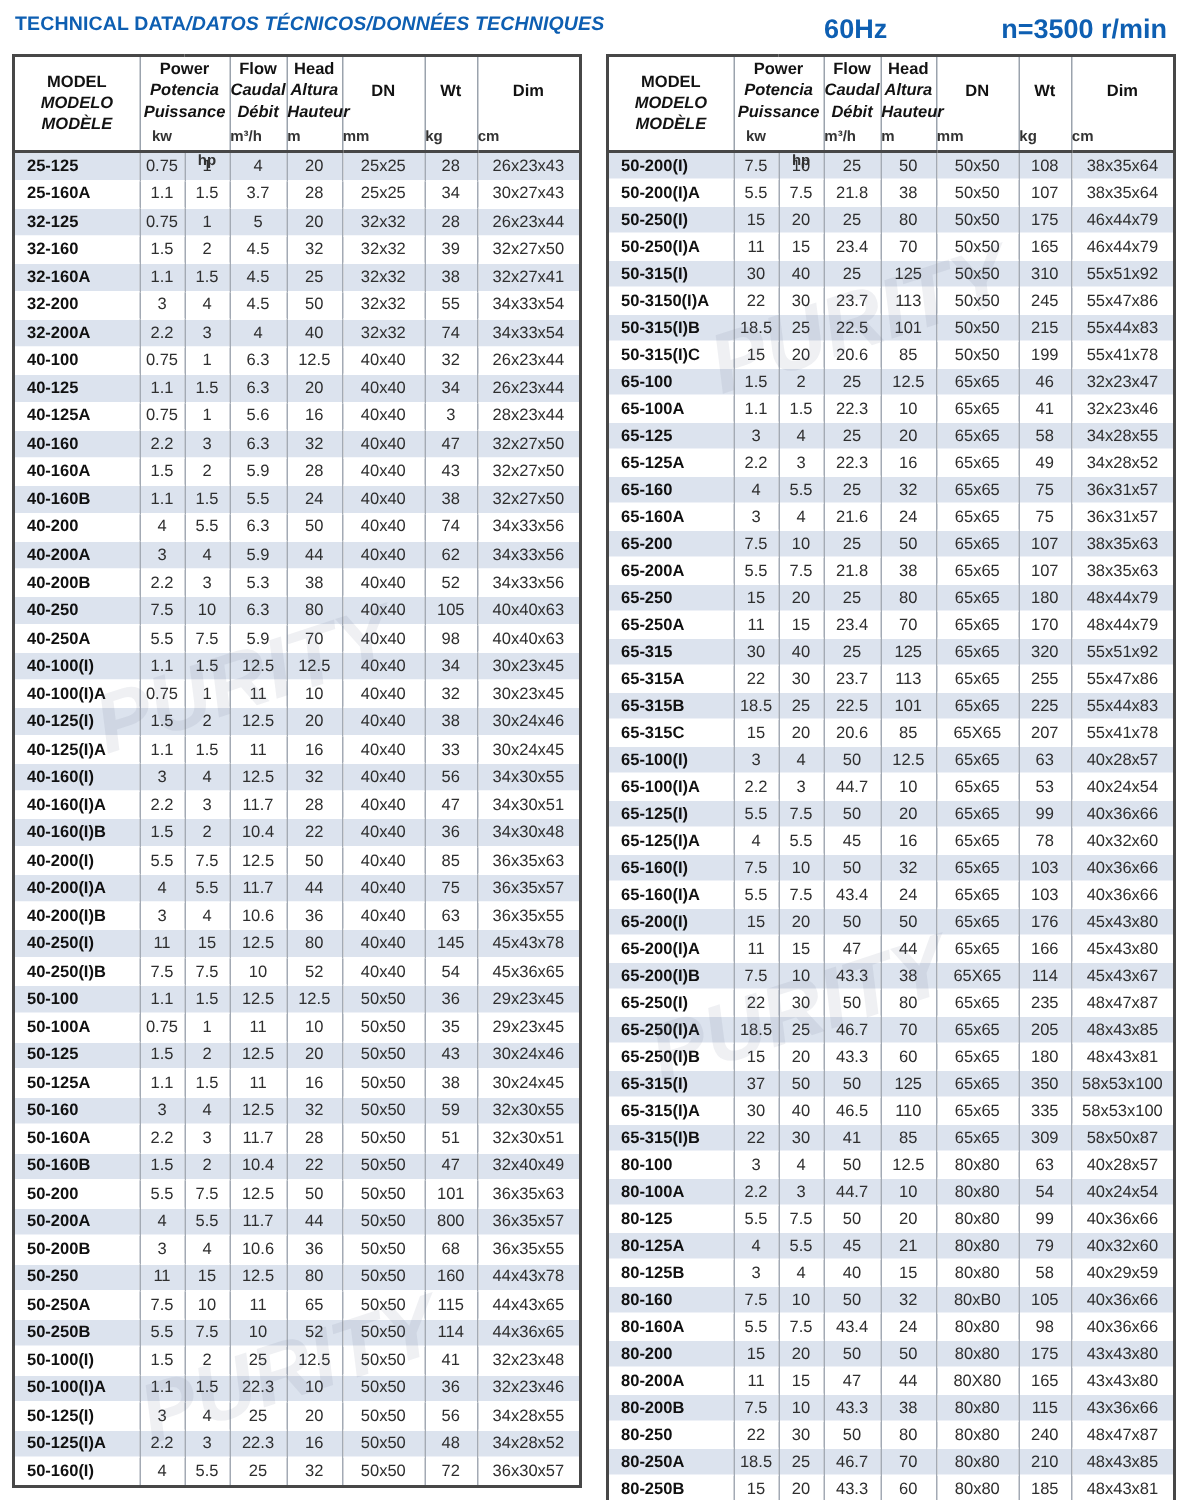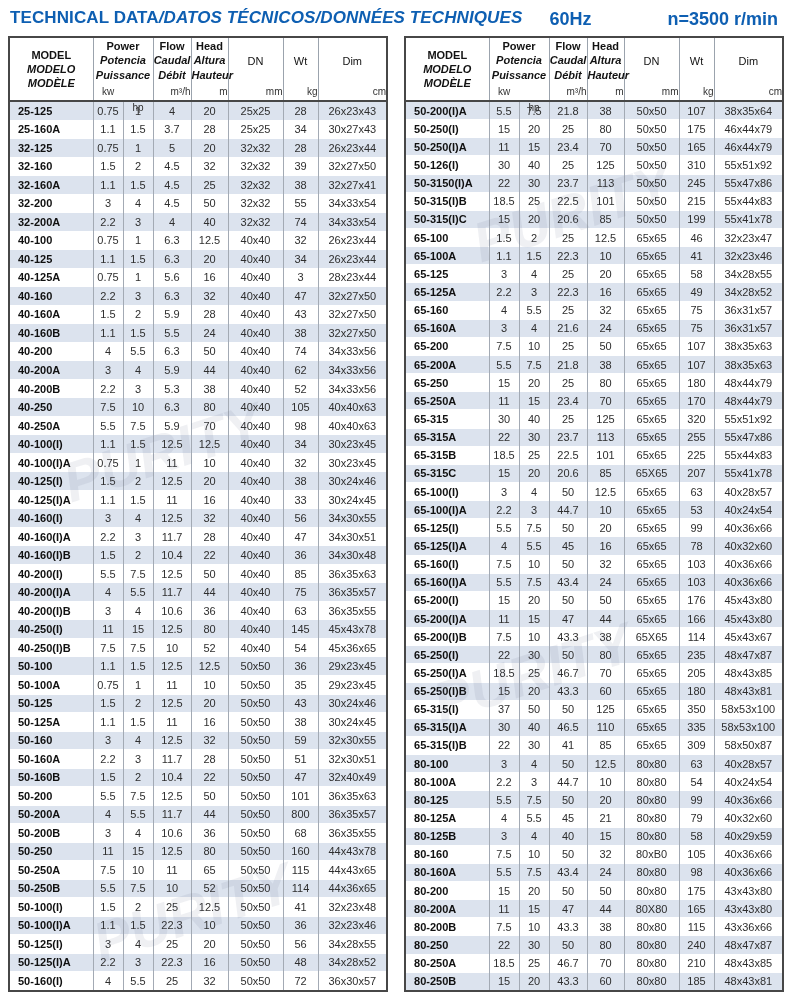--- a/index.html
+++ b/index.html
@@ -5,40 +5,40 @@
   html,body{margin:0;padding:0;}
   body{
     width:790px;height:1000px;background:#ffffff;
     font-family:"Liberation Sans", sans-serif;
     position:relative;overflow:hidden;
   }
   .topbar{
     display:flex;justify-content:space-between;align-items:flex-start;
     padding:8px 12px 0 10px;
   }
-  .title{font-size:17px;font-weight:bold;color:#0e5fb2;letter-spacing:.1px;}
+  .title{font-size:13px;font-weight:bold;color:#0e5fb2;letter-spacing:.1px;}
   .title .t2{font-style:italic;}
   .specs{display:flex;gap:76px;font-size:18px;font-weight:bold;color:#0e5fb2;padding-top:1px;}
   .tables{display:flex;gap:16px;padding:6px 0 0 8px;position:relative;}
   table{
     border-collapse:collapse;table-layout:fixed;
     width:378px;height:956px;background:#fff;
     border:2px solid #474747;
   }
   thead th{
     border:1px solid #9ba3ad;border-bottom:2px solid #474747;
     padding:0;height:62px;vertical-align:top;background:#fff;
     font-size:11px;font-weight:normal;
   }
   .hcell{display:flex;flex-direction:column;height:100%;}
   .hlbl{flex:1;display:flex;flex-direction:column;justify-content:center;line-height:1.3;}
   .l1{font-weight:bold;color:#121212;}
   .l23{font-weight:bold;font-style:italic;color:#121212;}
-  .lone{flex:1;display:flex;align-items:center;justify-content:center;font-weight:normal;color:#121212;}
-  .hunits{height:17px;font-size:10px;color:#333;display:flex;align-items:center;justify-content:flex-end;font-weight:normal;}
+  .lone{flex:1;display:flex;align-items:center;justify-content:center;font-weight:bold;color:#121212;}
+  .hunits{height:17px;font-size:10px;color:#333;display:flex;align-items:center;justify-content:flex-start;font-weight:bold;}
   .hunits.two{align-items:stretch;}
   .hunits.two span{flex:1;display:flex;align-items:center;justify-content:center;}
   .hunits.two span + span{border-left:1px solid #9ba3ad;margin-top:24px;}
   tbody td{
     border-left:1px solid #a3aab4;border-top:1px solid #ffffff;
     font-size:11px;color:#2e2e2e;text-align:center;padding:0;height:17px;
     white-space:nowrap;overflow:hidden;
   }
   tbody td:first-child{border-left:none;}
   tbody td.model{text-align:left;padding-left:8px;font-weight:bold;color:#101010;}
@@ -691,20 +691,30 @@
         <th>
           <div class="hcell">
             <div class="lone">Dim</div>
             <div class="hunits">cm</div>
           </div>
         </th>
       </tr>
     </thead>
     <tbody>
         <tr>
+          <td class="model">50-200(I)</td>
+          <td>7.5</td>
+          <td>10</td>
+          <td>25</td>
+          <td>50</td>
+          <td>50x50</td>
+          <td>108</td>
+          <td>38x35x64</td>
+        </tr>
+        <tr>
           <td class="model">50-200(I)A</td>
           <td>5.5</td>
           <td>7.5</td>
           <td>21.8</td>
           <td>38</td>
           <td>50x50</td>
           <td>107</td>
           <td>38x35x64</td>
         </tr>
         <tr>
@@ -721,21 +731,21 @@
           <td class="model">50-250(I)A</td>
           <td>11</td>
           <td>15</td>
           <td>23.4</td>
           <td>70</td>
           <td>50x50</td>
           <td>165</td>
           <td>46x44x79</td>
         </tr>
         <tr>
-          <td class="model">50-126(I)</td>
+          <td class="model">50-315(I)</td>
           <td>30</td>
           <td>40</td>
           <td>25</td>
           <td>125</td>
           <td>50x50</td>
           <td>310</td>
           <td>55x51x92</td>
         </tr>
         <tr>
           <td class="model">50-3150(I)A</td>

